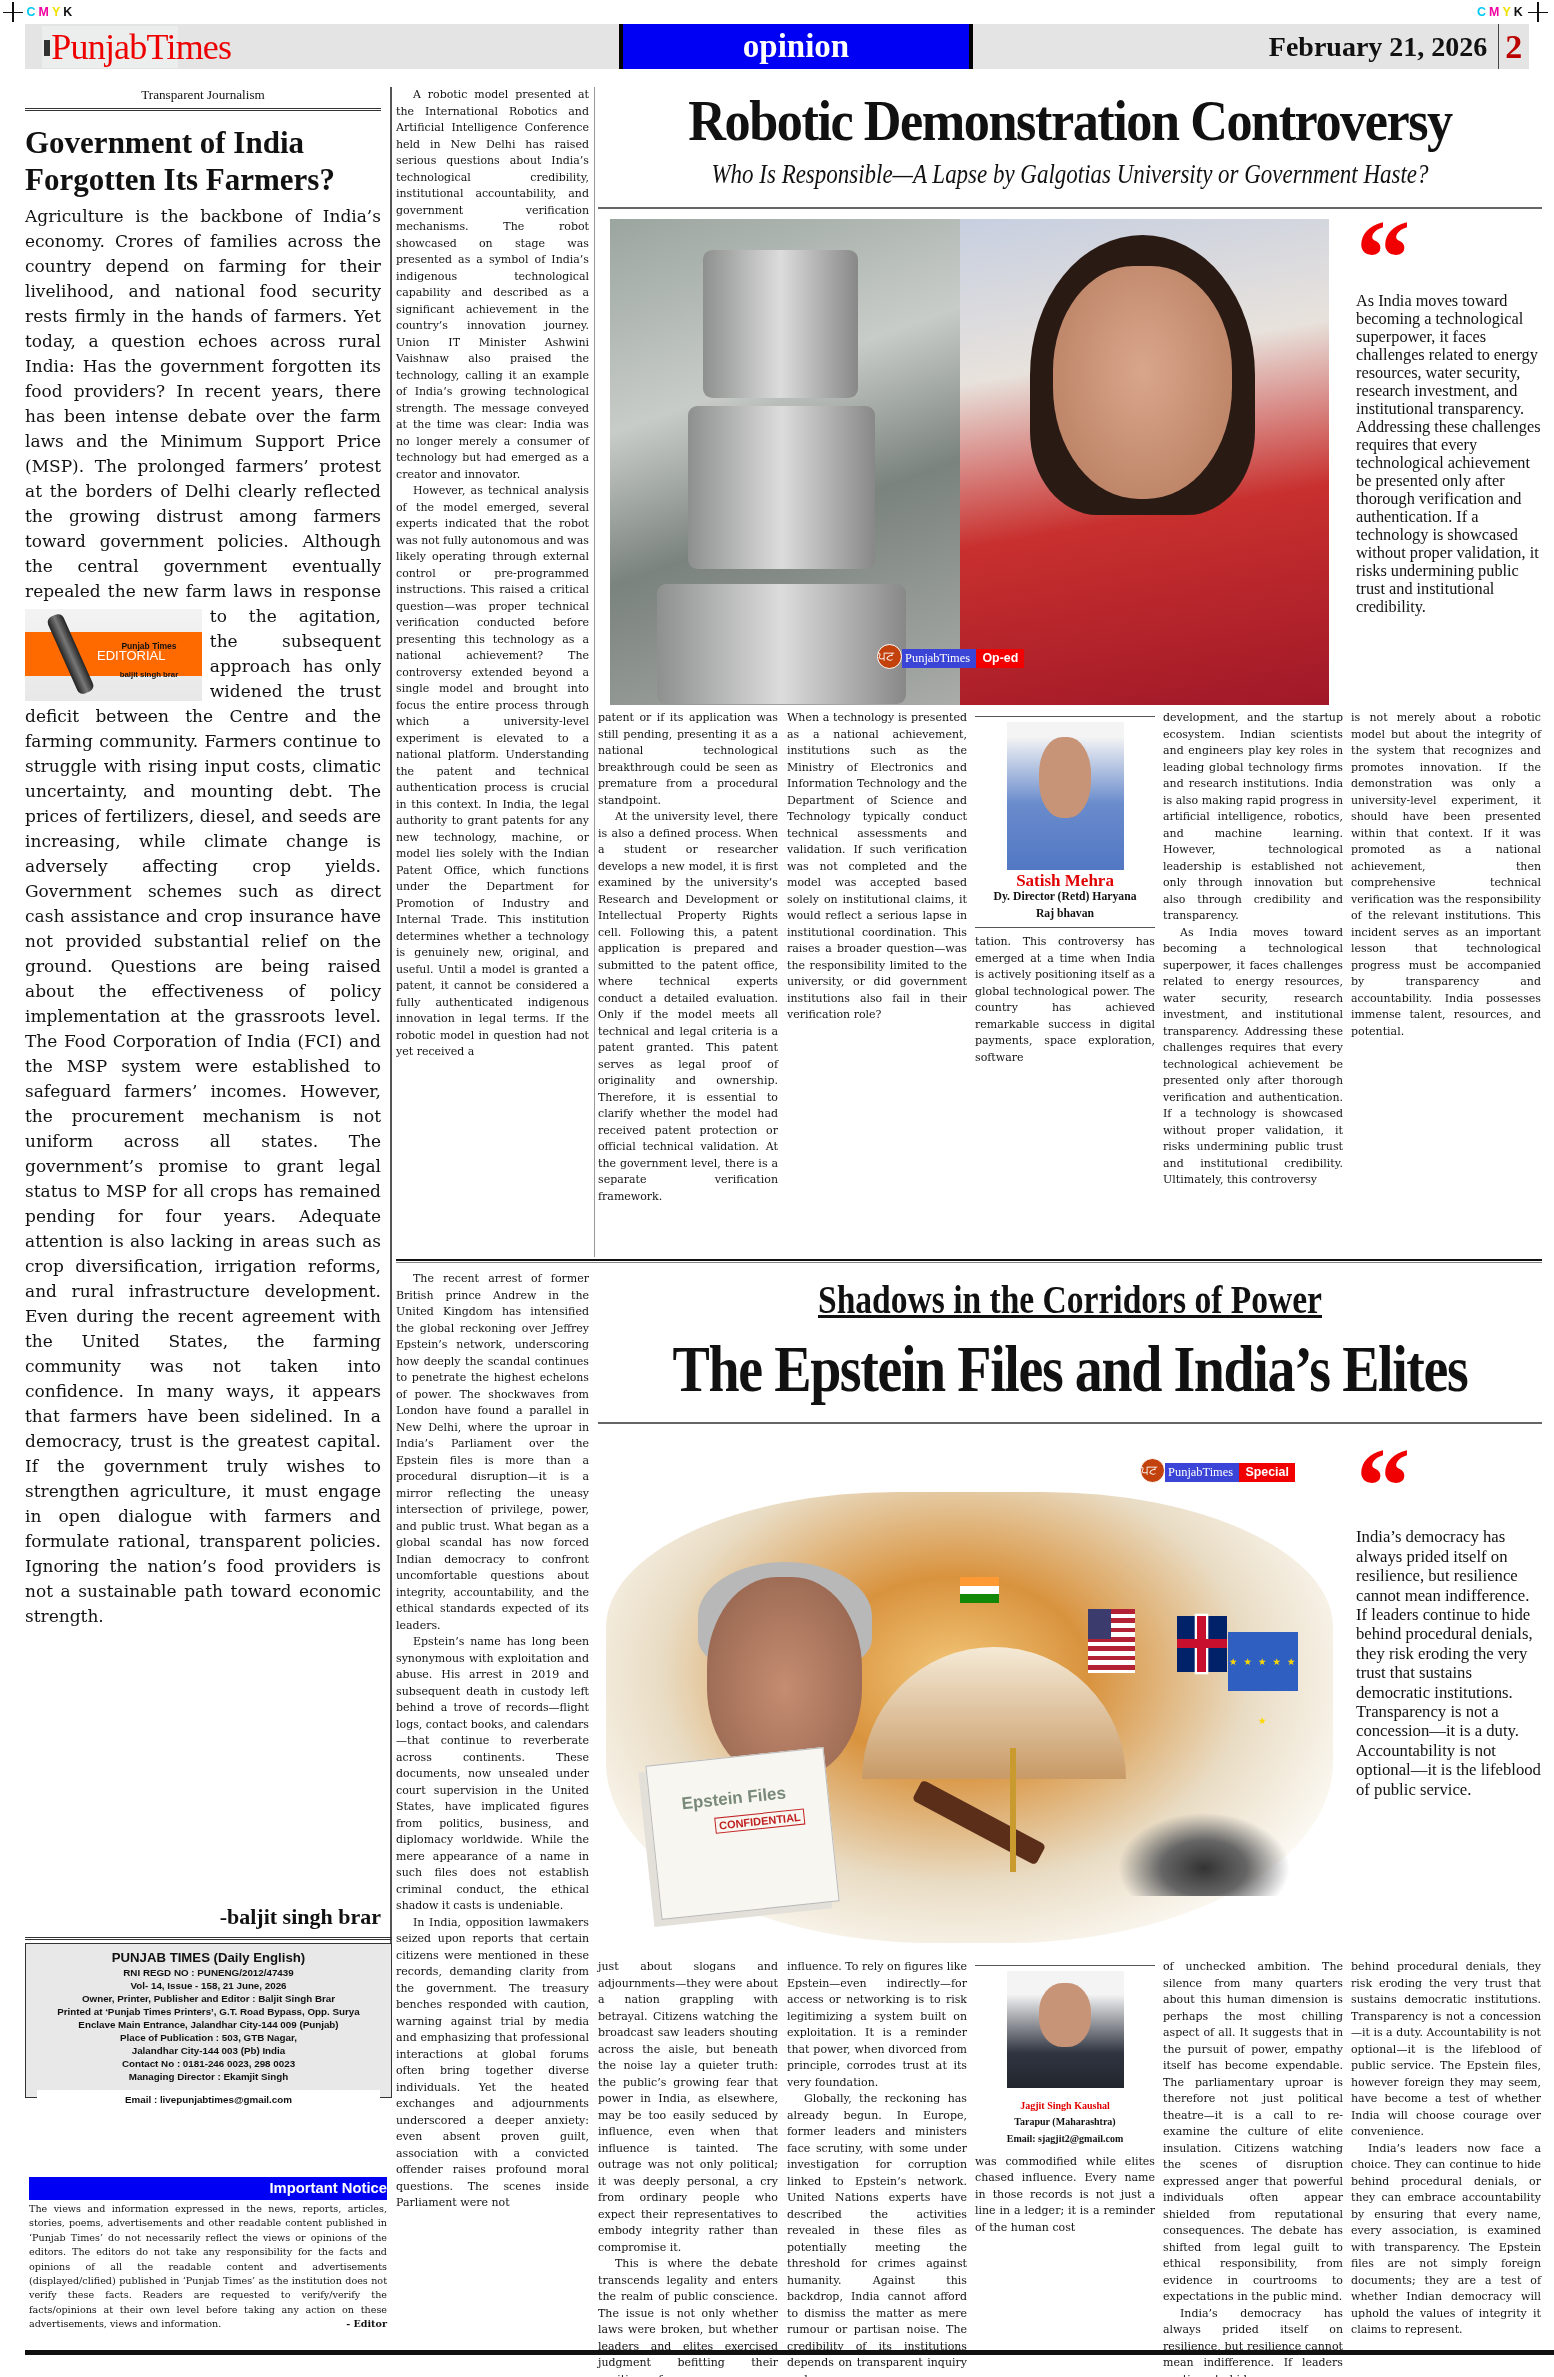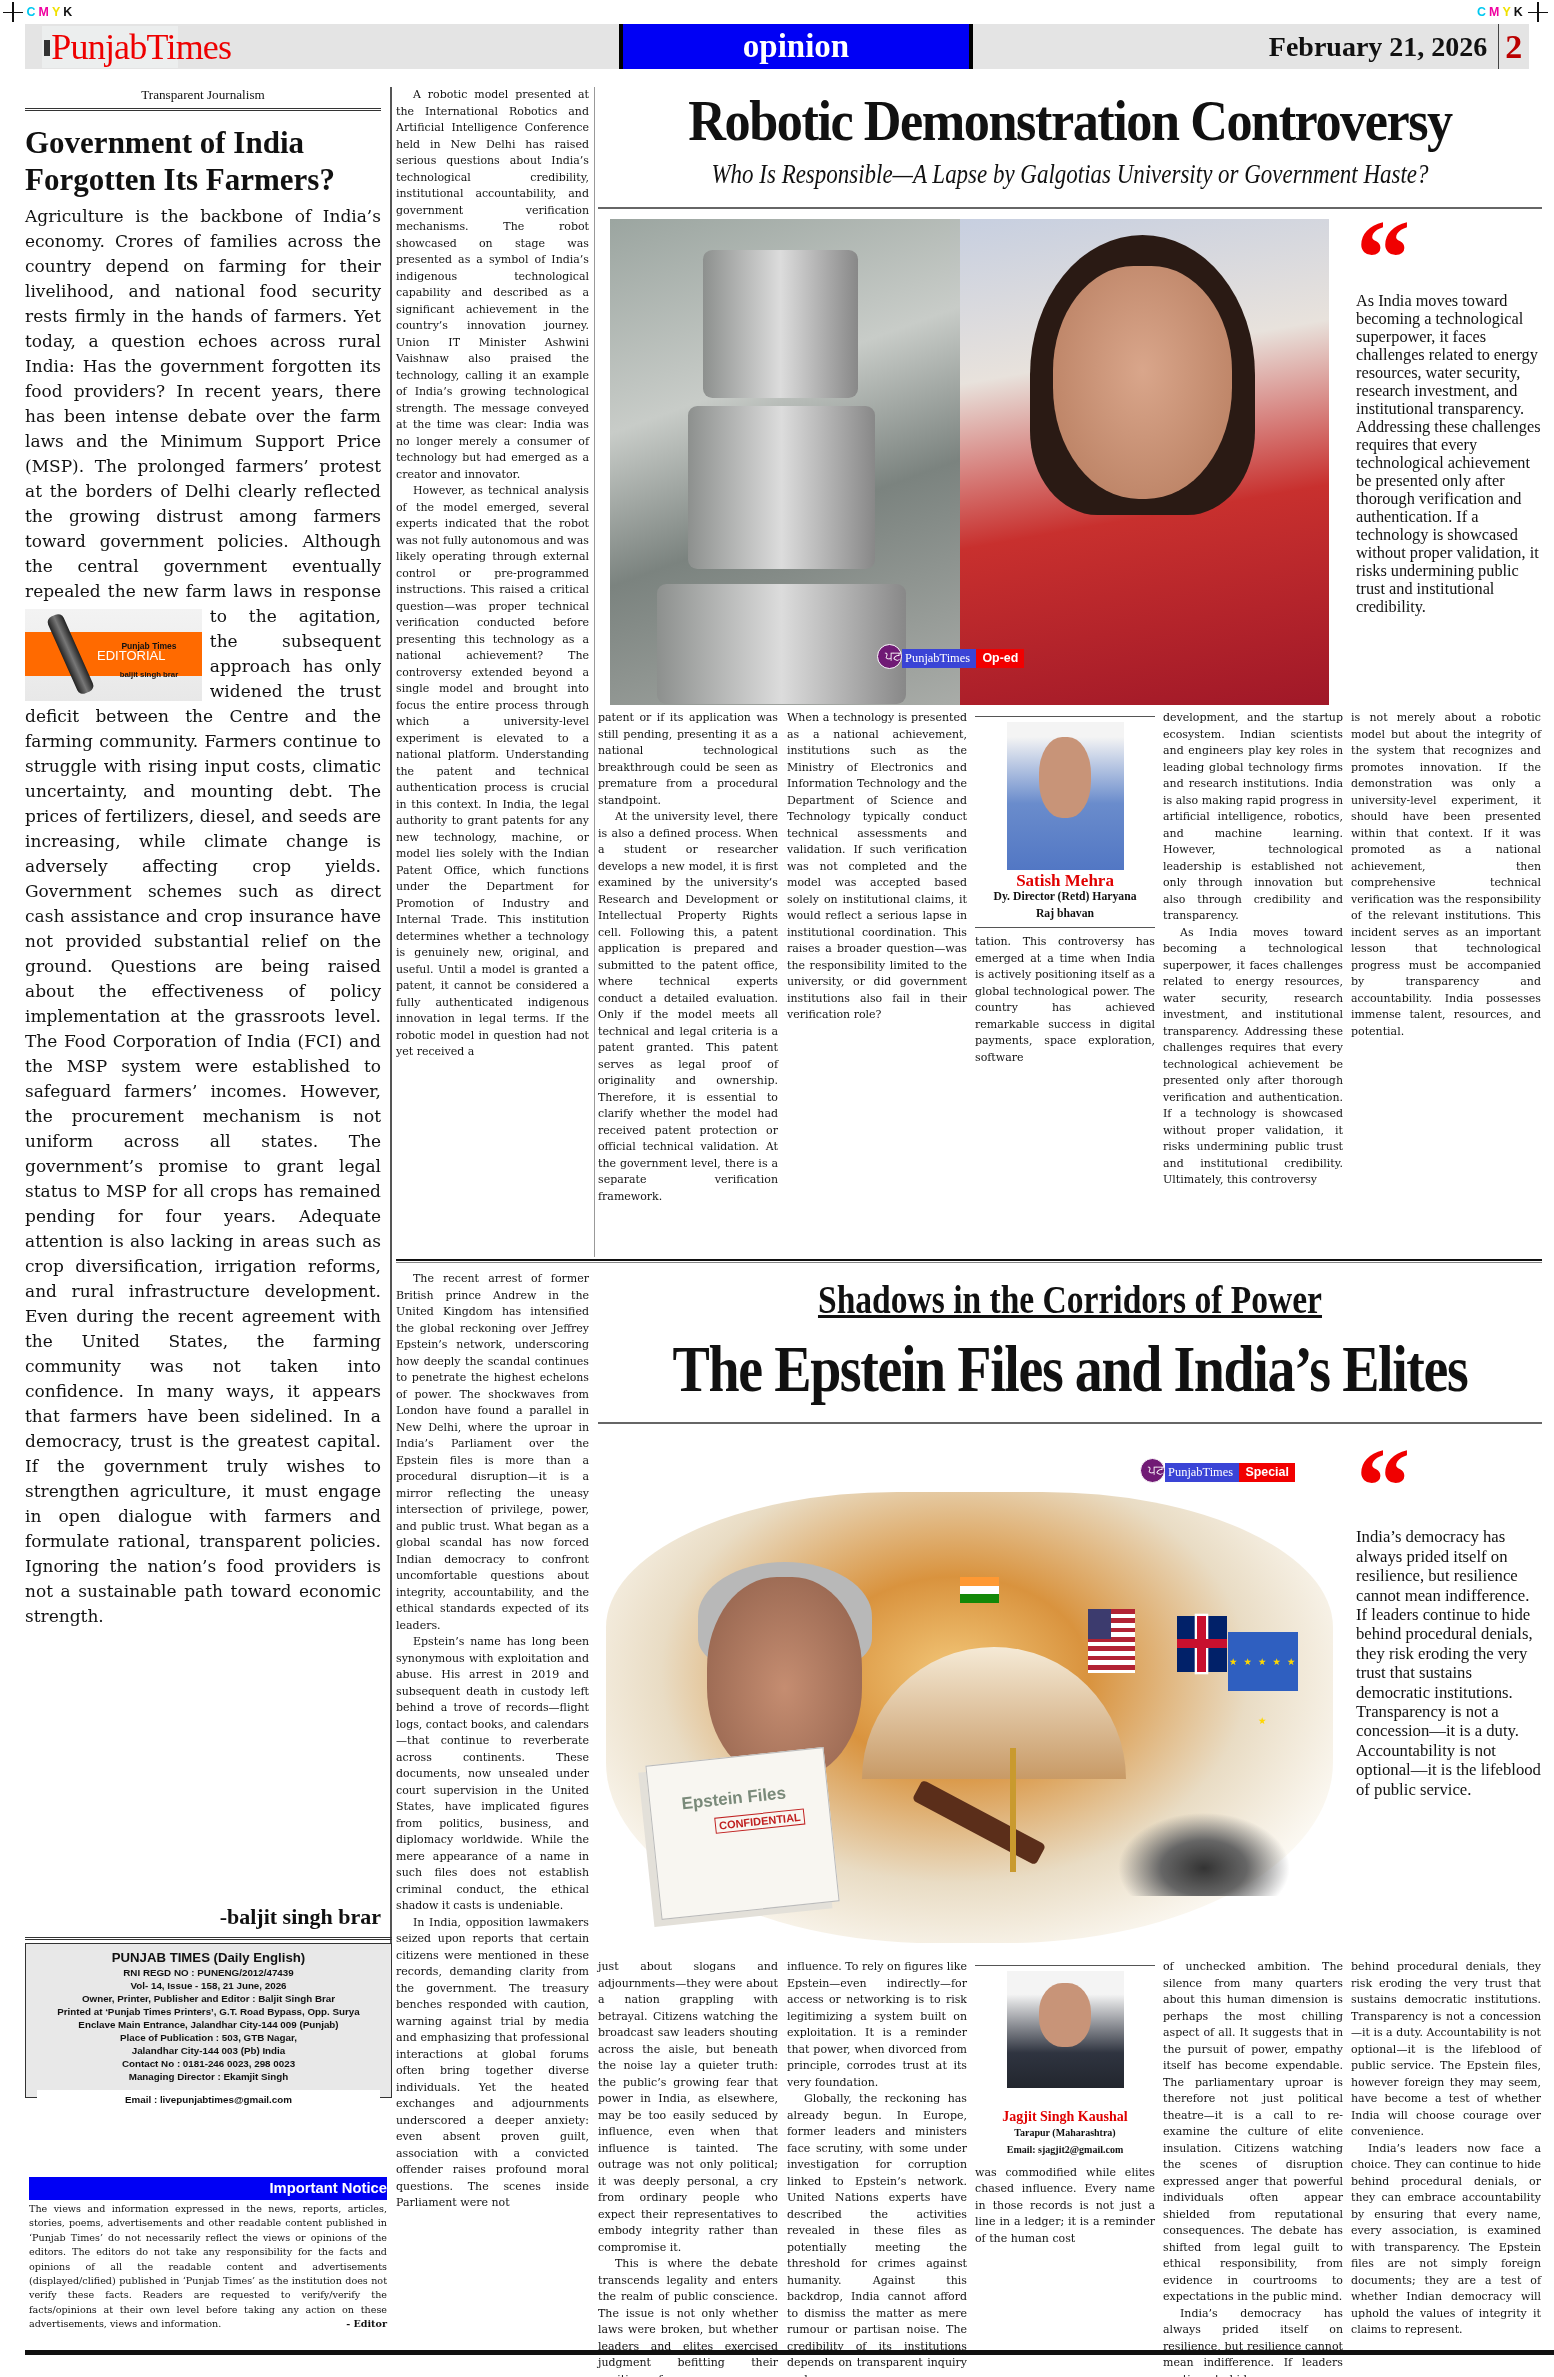--- a/index.html
+++ b/index.html
@@ -39,21 +39,21 @@
 
 .r-title{left:598px;top:87px;width:944px;text-align:center;font-family:"Liberation Serif",serif;font-weight:bold;font-size:58px;line-height:67px;letter-spacing:-1.6px;transform:scaleX(.9)}
 .r-sub{left:598px;top:157px;width:944px;text-align:center;font-family:"Liberation Serif",serif;font-style:italic;font-size:28px;line-height:34px;transform:scaleX(.82)}
 .r-rule{left:598px;top:207px;width:944px;height:1.6px;background:#666}
 .r-photo1{left:610px;top:219px;width:350px;height:486px;background:linear-gradient(160deg,#9ba5a0 0%,#c8ccc8 35%,#7b837f 60%,#a9aca8 100%)}
 .robot{position:absolute;background:linear-gradient(90deg,#8d908e,#dcdcdc,#888);border-radius:9.3px}
 .r-photo2{left:960px;top:219px;width:369px;height:486px;background:linear-gradient(170deg,#c7cfe0 0%,#e8e2dc 30%,#c8302e 60%,#a01828 100%)}
 .face{position:absolute;left:93px;top:47px;width:179px;height:233px;border-radius:45% 45% 48% 48%;background:radial-gradient(ellipse at 50% 45%,#d9a68b,#b57a5c);}
 .hair{position:absolute;left:70px;top:15.5px;width:225px;height:280px;border-radius:50% 50% 30% 30%;background:#2a1a14}
 .tag{position:absolute;height:18.7px;font-family:"Liberation Serif",serif;font-size:12.4px;line-height:18.7px;color:#fff}
-.tag .logo-c{display:inline-block;width:25px;height:25px;border-radius:50%;background:#701a75;border:1.6px solid #fff;vertical-align:middle;margin-top:-6.2px;color:#fff;font-size:12.4px;text-align:right;line-height:22px}
+.tag .logo-c{display:inline-block;width:25px;height:25px;border-radius:50%;background:#c2410c;border:1.6px solid #fff;vertical-align:middle;margin-top:-6.2px;color:#fff;font-size:12.4px;text-align:left;line-height:22px}
 .tag .pt{background:#3a44d6;padding:0 6.2px 0 3.1px;display:inline-block}
 .tag .lbl{background:#f20000;padding:0 6.2px;display:inline-block;font-family:"Liberation Sans",sans-serif;font-weight:bold}
 .pullq{font-family:"Liberation Serif",serif;color:#111}
 .qmark{color:#f00000;font-family:"Liberation Serif",serif;font-weight:bold;font-size:109px;line-height:78px;height:54px;overflow:hidden}
 .col{position:absolute;font-family:"DejaVu Serif",serif;font-size:11px;line-height:16.5px;text-align:justify;color:#111}
 .col p{text-indent:17px}
 .col p.no{text-indent:0}
 .author-photo{background:linear-gradient(180deg,#f4f4f4 0%,#f4f4f4 10%,#6a8ccc 55%,#5277c4 100%);position:relative;overflow:hidden}
 .author-photo .h{position:absolute;left:28%;top:10%;width:44%;height:55%;border-radius:45%;background:#c89478}
 .author-name{font-family:"Liberation Serif",serif;font-weight:bold;color:#e00000;text-align:center}
@@ -225,21 +225,21 @@
 </div>
 <div class="col" style="left:787px;top:1959px;width:180px">
   <p class="no">influence. To rely on figures like Epstein—even indirectly—for access or networking is to risk legitimizing a system built on exploitation. It is a reminder that power, when divorced from principle, corrodes trust at its very foundation.</p>
   <p>Globally, the reckoning has already begun. In Europe, former leaders and ministers face scrutiny, with some under investigation for corruption linked to Epstein’s network. United Nations experts have described the activities revealed in these files as potentially meeting the threshold for crimes against humanity. Against this backdrop, India cannot afford to dismiss the matter as mere rumour or partisan noise. The credibility of its institutions depends on transparent inquiry and a</p>
 </div>
 <div class="col" style="left:975px;top:1959px;width:180px">
   <div style="border-top:0.8px solid #555;margin:6.2px 0 4.7px"></div>
   <div class="author-photo" style="width:117px;height:117px;margin:0 auto;background:linear-gradient(180deg,#f4f4f4 0%,#f4f4f4 20%,#2f3440 70%,#22262e 100%)">
       <div class="h"></div>
     </div>
-  <div class="author-name" style="font-size:14px;margin-top:21px">Jagjit Singh Kaushal</div>
+  <div class="author-name" style="font-size:10px;margin-top:10px">Jagjit Singh Kaushal</div>
   <div class="author-role" style="font-size:10px">Tarapur (Maharashtra)</div>
   <div class="author-role" style="font-size:10px">Email: sjagjit2@gmail.com</div>
   <div style="margin:6.2px 0 0"></div>
   <p class="no">was commodified while elites chased influence. Every name in those records is not just a line in a ledger; it is a reminder of the human cost</p>
 </div>
 <div class="col" style="left:1163px;top:1959px;width:180px">
   <p class="no">of unchecked ambition. The silence from many quarters about this human dimension is perhaps the most chilling aspect of all. It suggests that in the pursuit of power, empathy itself has become expendable. The parliamentary uproar is therefore not just political theatre—it is a call to re-examine the culture of elite insulation. Citizens watching the scenes of disruption expressed anger that powerful individuals often appear shielded from reputational consequences. The debate has shifted from legal guilt to ethical responsibility, from evidence in courtrooms to expectations in the public mind.</p>
   <p>India’s democracy has always prided itself on resilience, but resilience cannot mean indifference. If leaders continue to hide</p>
 </div>
 <div class="col" style="left:1351px;top:1959px;width:190px">

